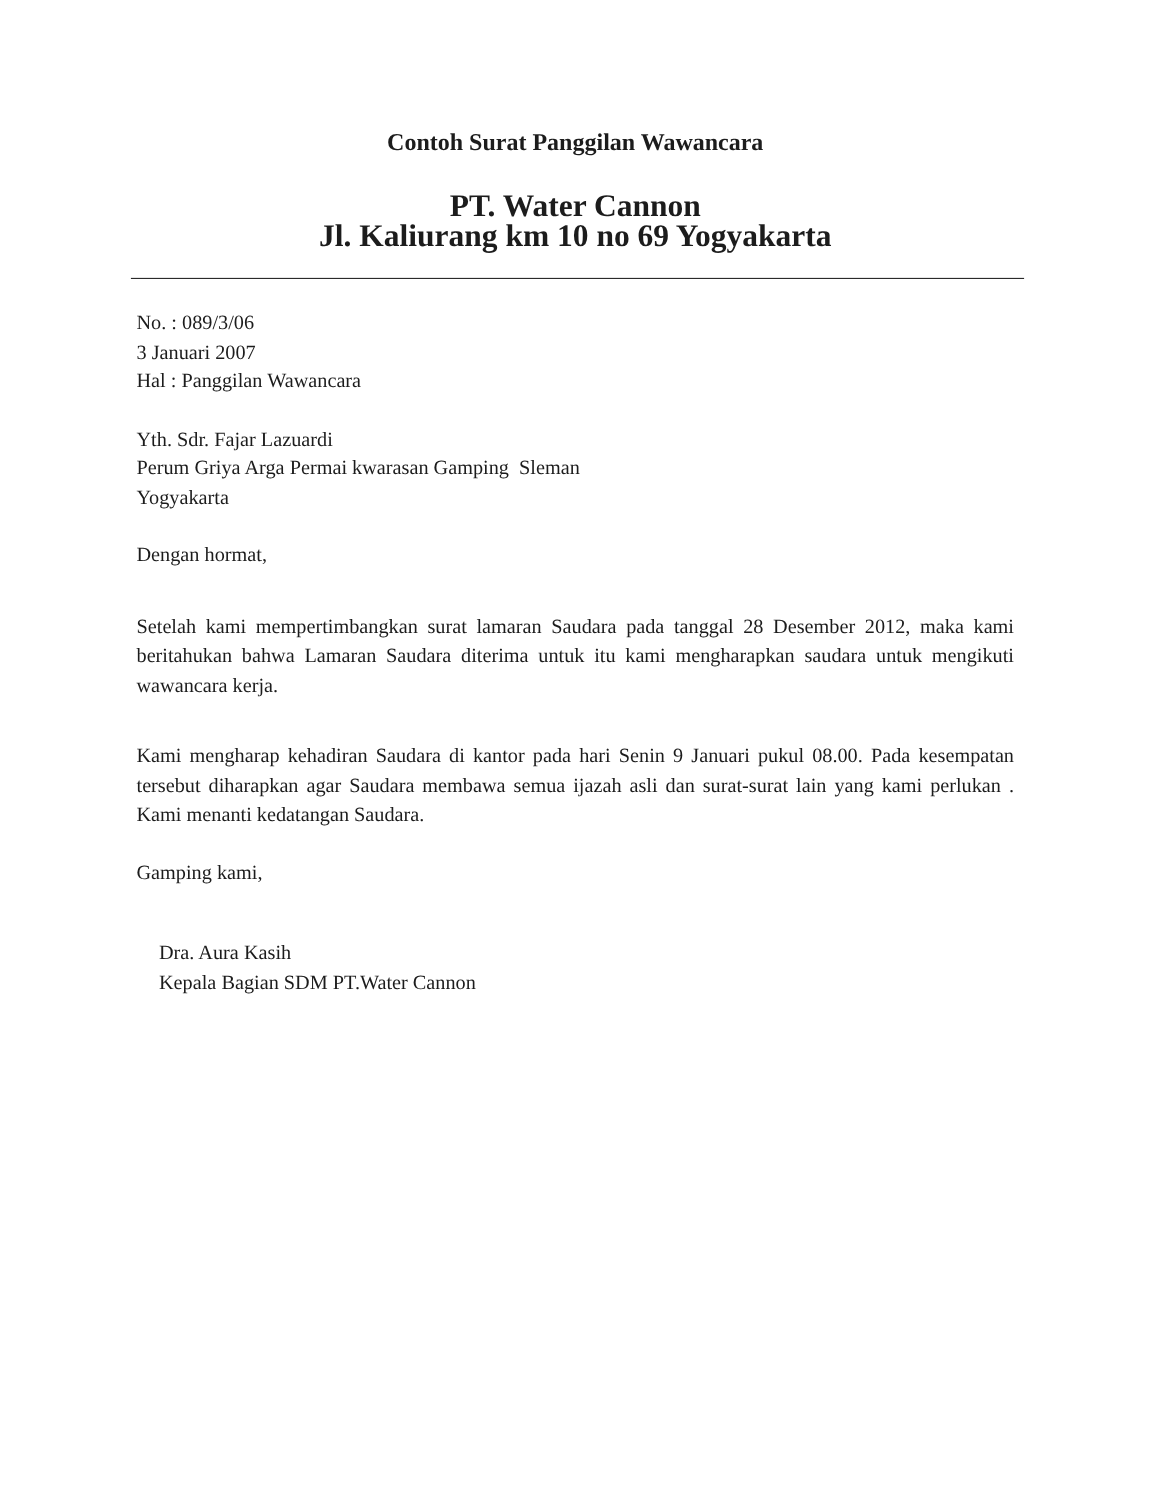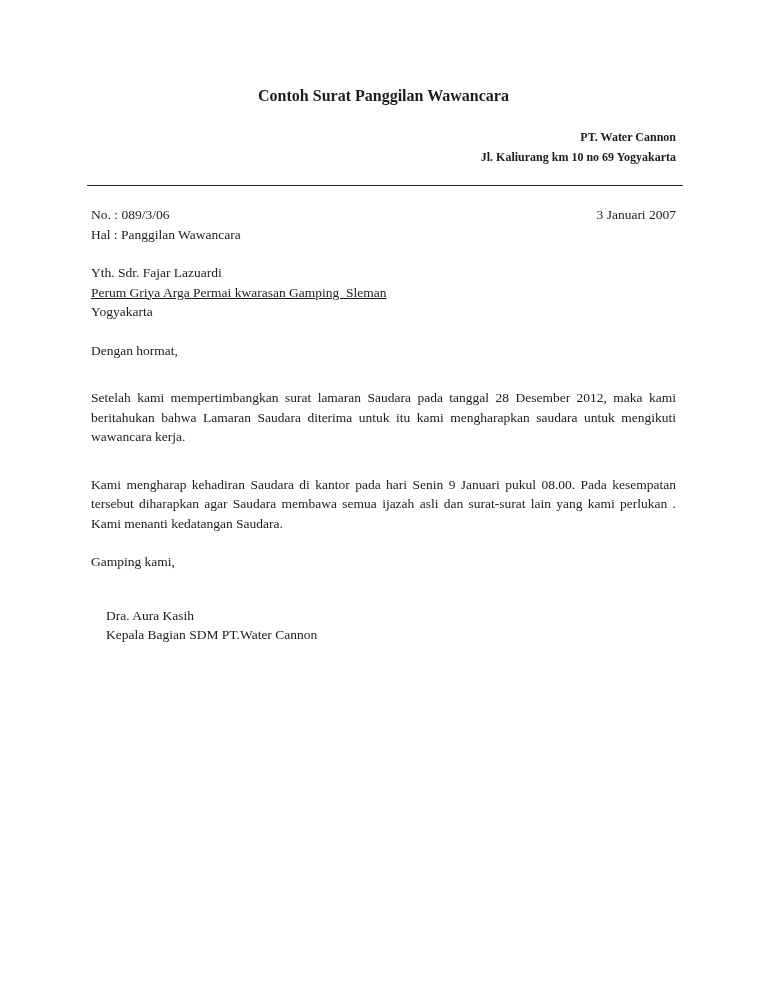--- a/index.html
+++ b/index.html
@@ -19,45 +19,46 @@
   }
   .doc-title {
     margin-top: 86px;
     text-align: center;
     font-weight: bold;
     font-size: 16px;
     line-height: 20px;
   }
   .company-block {
     margin-top: 21px;
-    text-align: right;
+    text-align: center;
     font-weight: bold;
-    font-size: 12px;
+    font-size: 21px;
     line-height: 20px;
   }
   .divider {
     margin-top: 18px;
     margin-left: -4px;
     margin-right: -7px;
     border-top: 1.5px solid #2a2a2a;
     height: 0;
   }
   .body-text {
     font-size: 13.5px;
     line-height: 19.5px;
   }
   .meta-row {
     margin-top: 19px;
     display: flex;
     justify-content: space-between;
     align-items: baseline;
+    flex-direction: column;
   }
   .subject-line { margin-top: 0; }
   .recipient { margin-top: 19px; }
-  .prewrap { white-space: pre-wrap; text-decoration: underline; }
+  .prewrap { white-space: pre-wrap; }
   .salutation { margin-top: 19px; }
   .para {
     margin-top: 28px;
     text-align: justify;
   }
   .closing { margin-top: 19px; }
   .signature { margin-top: 34px; margin-left: 15px; }
 </style>
 </head>
 <body>

